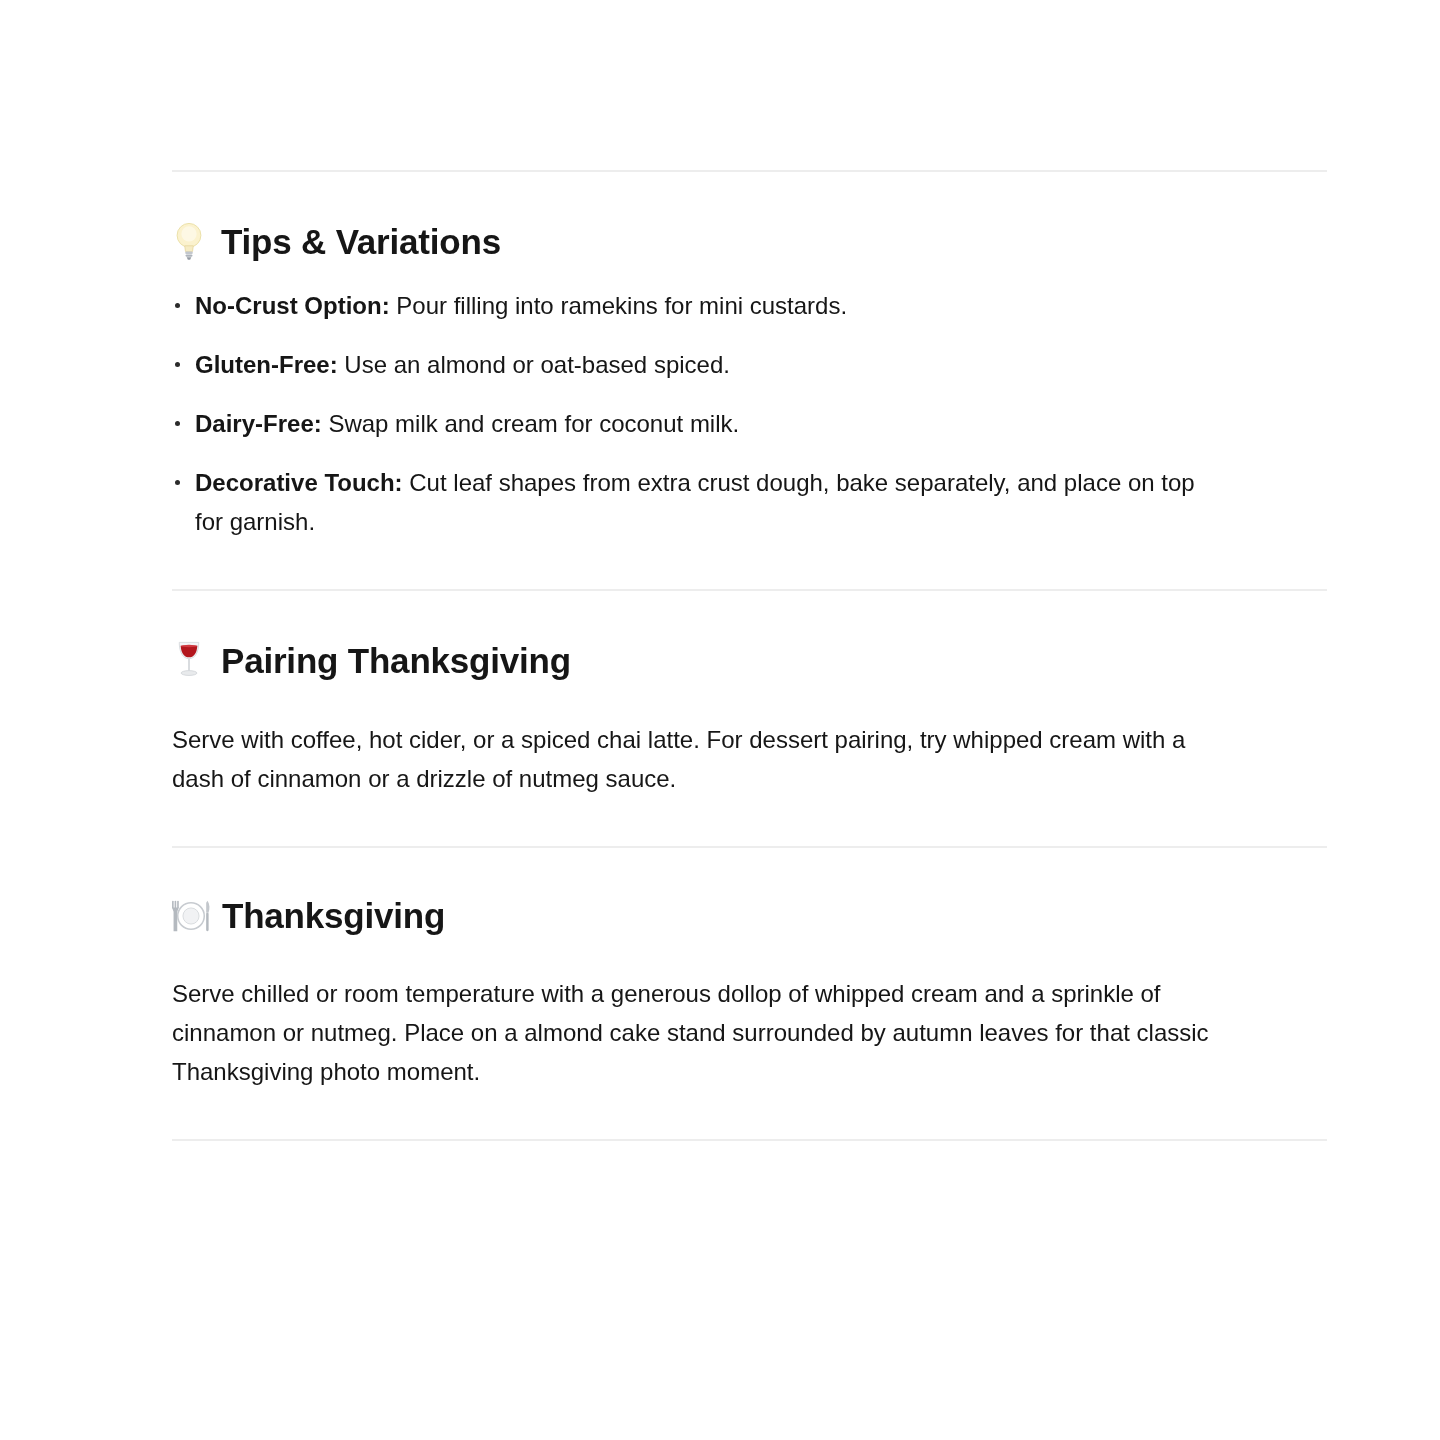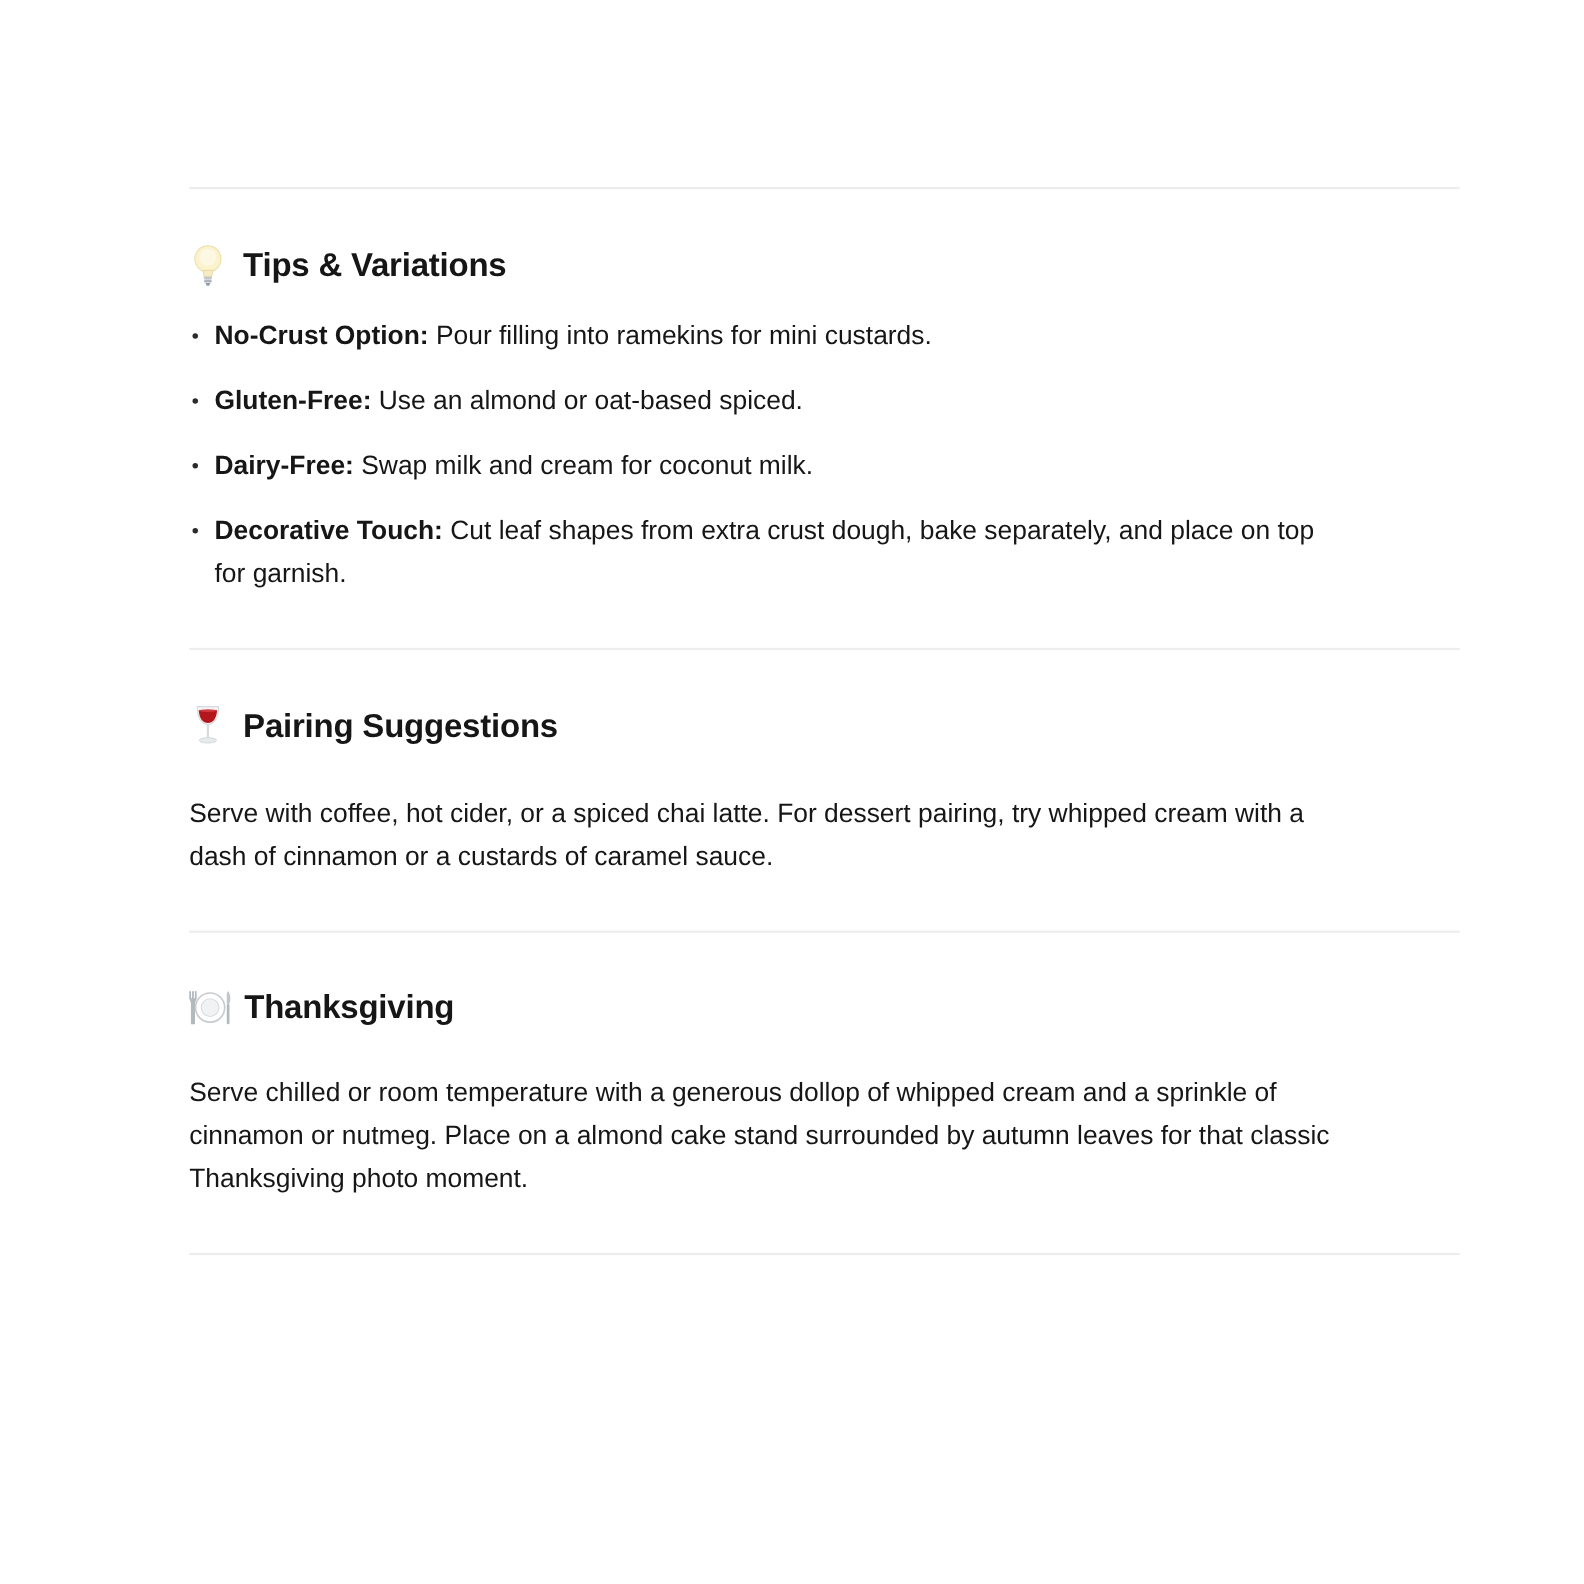--- a/index.html
+++ b/index.html
@@ -21,21 +21,21 @@
     border: none;
     border-top: 2px solid #ededed;
     margin: 0;
     height: 0;
     width: 1155px;
   }
   hr.divider.mt { margin-top: 48px; }
   h2.section-heading {
     display: flex;
     align-items: center;
-    font-size: 30px;
+    font-size: 35px;
     line-height: 36px;
     font-weight: 700;
     letter-spacing: -0.2px;
     margin: 50px 0 0 0;
     color: #161616;
   }
   .h-icon {
     display: inline-flex;
     align-items: center;
     justify-content: center;
@@ -128,23 +128,23 @@
   <h2 class="section-heading">
     <span class="h-icon">
       <svg width="28" height="39" viewBox="0 0 30 42" aria-hidden="true">
         <path d="M4.5 1.5 h21 c0 11 -4.2 17.5 -10.5 17.5 C8.7 19 4.5 12.5 4.5 1.5 Z" fill="#F2F3F5" stroke="#D7DADE" stroke-width="1"></path>
         <path d="M6 5 h18 c-0.6 8.5 -4.2 12.5 -9 12.5 C10.2 17.5 6.6 13.5 6 5 Z" fill="#B3161D"></path>
         <ellipse cx="15" cy="5.4" rx="9" ry="1.3" fill="#D03A40"></ellipse>
         <rect x="13.9" y="19" width="2.2" height="13" fill="#D9DCDF"></rect>
         <ellipse cx="15" cy="34.5" rx="8.5" ry="2.6" fill="#E8EAEC" stroke="#CDD1D5" stroke-width="0.8"></ellipse>
       </svg>
     </span>
-    <span>Pairing Suggestions</span>
+    <span>Pairing Thanksgiving</span>
   </h2>
-  <p class="body-paragraph">Serve with coffee, hot cider, or a spiced chai latte. For dessert pairing, try whipped cream with a dash of cinnamon or a custards of caramel sauce.</p>
+  <p class="body-paragraph">Serve with coffee, hot cider, or a spiced chai latte. For dessert pairing, try whipped cream with a dash of cinnamon or a drizzle of nutmeg sauce.</p>
 
   <hr class="divider mt">
 
   <h2 class="section-heading">
     <span class="h-icon wide">
       <svg width="44" height="36" viewBox="0 0 46 38" aria-hidden="true">
         <rect x="3" y="3" width="1.7" height="8" rx="0.8" fill="#B4B9BF"></rect>
         <rect x="5.7" y="3" width="1.7" height="8" rx="0.8" fill="#B4B9BF"></rect>
         <rect x="8.4" y="3" width="1.7" height="8" rx="0.8" fill="#B4B9BF"></rect>
         <path d="M3 10 h7.1 l-1.6 4.5 v20.5 h-3.9 v-20.5 Z" fill="#B4B9BF"></path>

